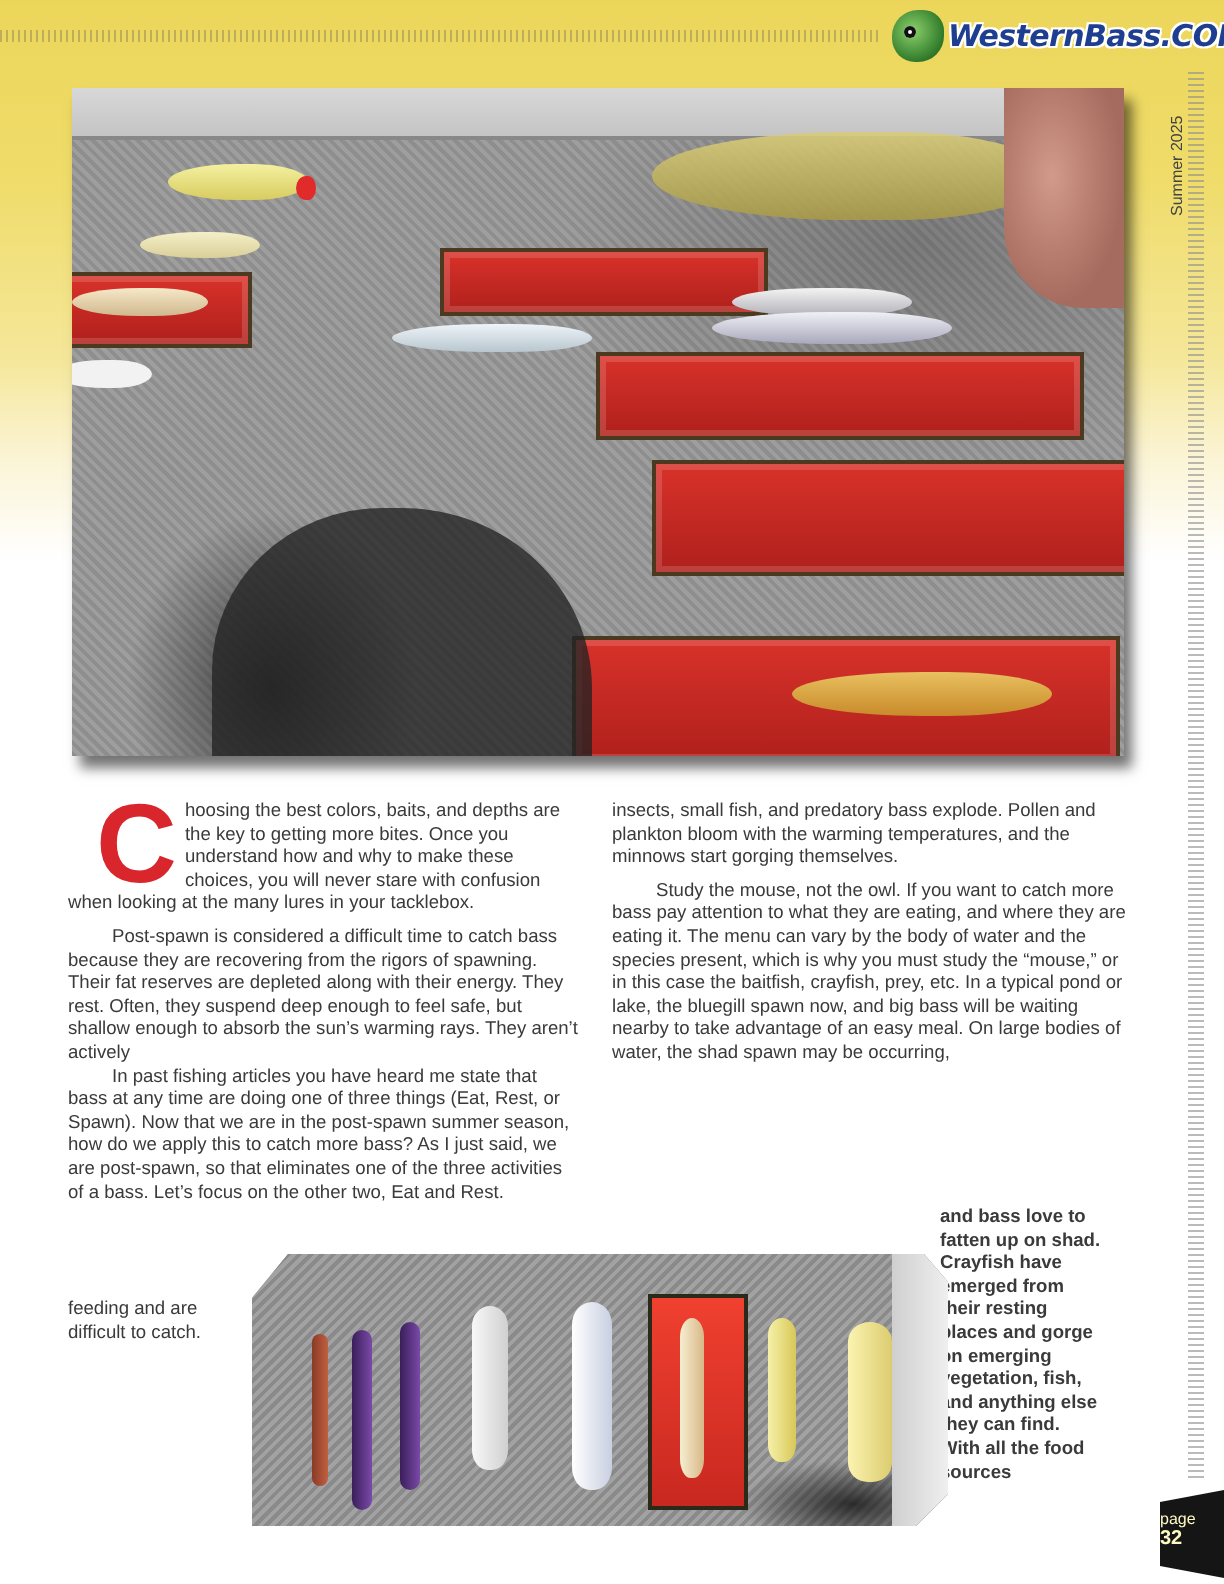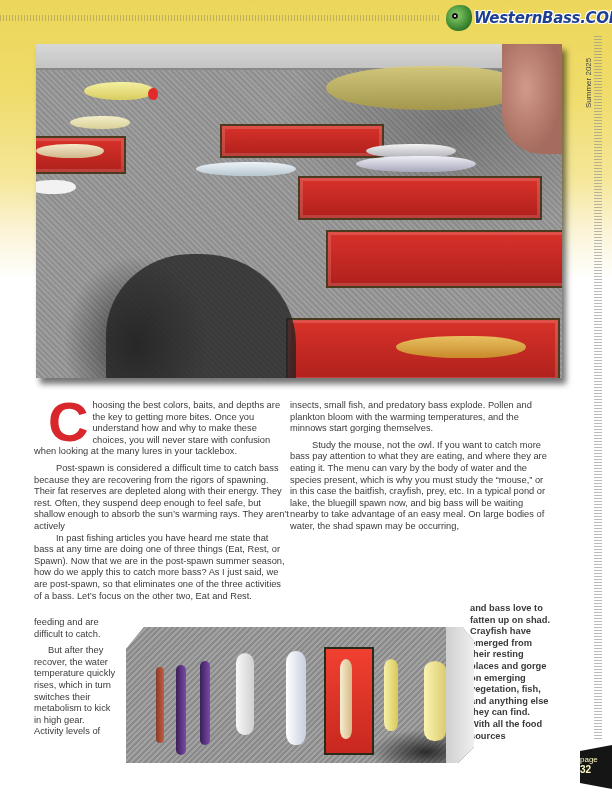--- a/index.html
+++ b/index.html
@@ -71,26 +71,26 @@
   .bigshadow {
     position: absolute; left: 70px; top: 210px; width: 190px; height: 180px;
     background: rgba(35,35,35,0.78); border-radius: 45% 50% 0 0;
   }
 
   
   .col { position: absolute; font-size: 9.3px; line-height: 11.6px; color: #3a3a3a; }
   .col p { margin: 0 0 5px 0; text-indent: 22px; }
   .col p.noindent { text-indent: 0; }
   .col1 { left: 34px; top: 400px; width: 256px; }
-  .col2 { left: 290px; top: 400px; width: 262px; }
+  .col2 { left: 306px; top: 400px; width: 262px; }
   .dropcap {
     float: left; font-size: 56px; line-height: 44px; font-weight: bold; color: #d8262c;
     margin: 0 4px 0 14px; font-family: "Liberation Sans", sans-serif;
   }
-  .narrow-left { position: absolute; left: 34px; top: 617px; width: 82px; font-size: 9.3px; line-height: 11.6px; color:#3a3a3a;}
+  .narrow-left { position: absolute; left: 34px; top: 649px; width: 82px; font-size: 9.3px; line-height: 11.6px; color:#3a3a3a;}
   .narrow-left p { margin: 0 0 5px 0; }
   .narrow-left p.ind { text-indent: 14px; }
   .narrow-right { position: absolute; left: 470px; top: 603px; width: 82px; font-size: 9.3px; line-height: 11.6px; color:#3a3a3a;font-weight:bold;}
   .narrow-right p { margin: 0; }
 
   
   .photo-bottom {
     position: absolute; left: 126px; top: 627px; width: 348px; height: 136px;
     clip-path: polygon(18px 0, 336px 0, 348px 14px, 348px 120px, 332px 136px, 0 136px, 0 22px);
     background:
@@ -156,21 +156,20 @@
 <div class="col col1">
   <p class="noindent" style="text-indent:0;">
     <span class="dropcap">C</span><span>hoosing the best colors, baits, and depths are the key to getting more bites. Once you understand how and why to make these choices, you will never stare with confusion when looking at the many lures in your tacklebox.</span>
   </p>
   <p style="margin-bottom:0;">Post-spawn is considered a difficult time to catch bass because they are recovering from the rigors of spawning. Their fat reserves are depleted along with their energy. They rest. Often, they suspend deep enough to feel safe, but shallow enough to absorb the sun’s warming rays. They aren’t actively</p>
   <p>In past fishing articles you have heard me state that bass at any time are doing one of three things (Eat, Rest, or Spawn). Now that we are in the post-spawn summer season, how do we apply this to catch more bass? As I just said, we are post-spawn, so that eliminates one of the three activities of a bass. Let’s focus on the other two, Eat and Rest.</p>
 </div>
 
 <div class="narrow-left">
   <p>feeding and are difficult to catch.</p>
-  <p class="ind">But after they recover, the water temperature quickly rises, which in turn switches their metabolism to kick in high gear. Activity levels of</p>
 </div>
 
 <div class="col col2">
   <p class="noindent">insects, small fish, and predatory bass explode. Pollen and plankton bloom with the warming temperatures, and the minnows start gorging themselves.</p>
   <p>Study the mouse, not the owl. If you want to catch more bass pay attention to what they are eating, and where they are eating it. The menu can vary by the body of water and the species present, which is why you must study the “mouse,” or in this case the baitfish, crayfish, prey, etc. In a typical pond or lake, the bluegill spawn now, and big bass will be waiting nearby to take advantage of an easy meal. On large bodies of water, the shad spawn may be occurring,</p>
 </div>
 
 <div class="narrow-right">
   <p>and bass love to fatten up on shad. Crayfish have emerged from their resting places and gorge on emerging vegetation, fish, and anything else they can find. With all the food sources</p>
 </div>

